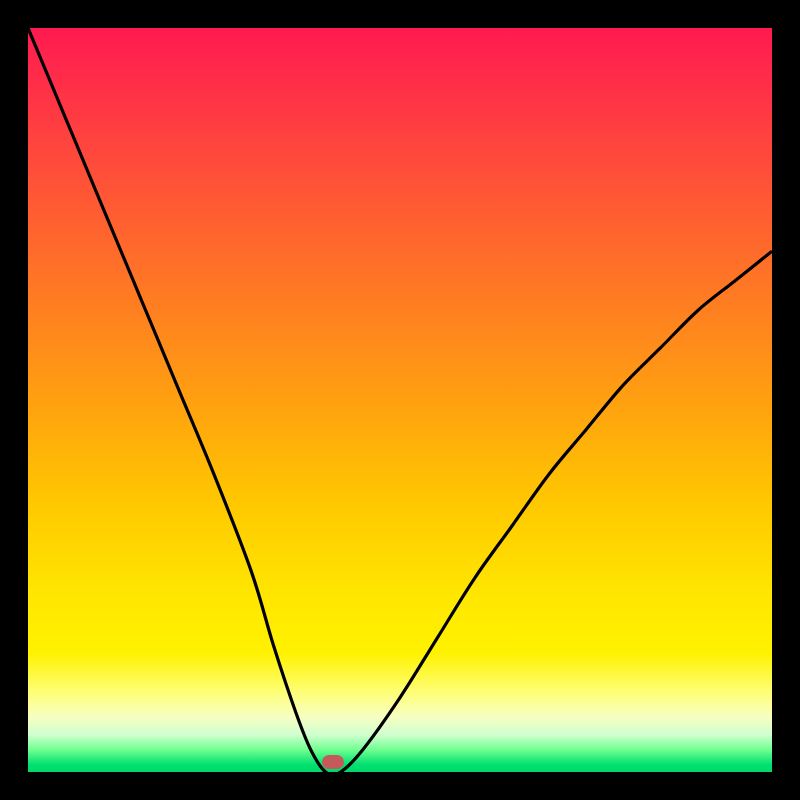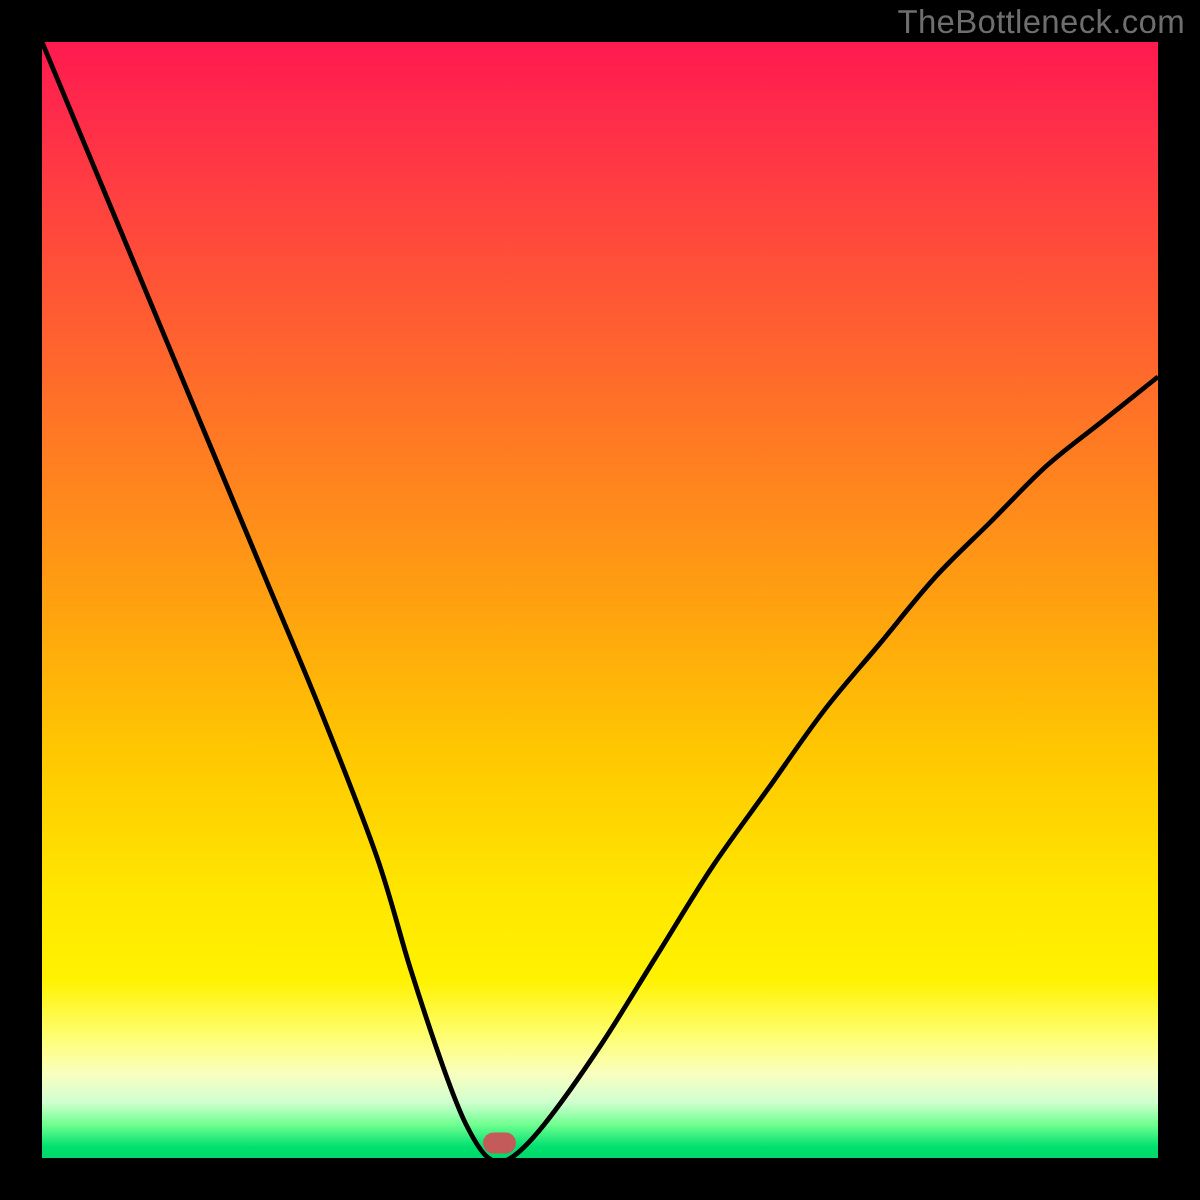--- a/index.html
+++ b/index.html
@@ -75,21 +75,20 @@
     font-weight: 500;
     letter-spacing: 0.2px;
     user-select: none;
   }
 </style>
 </head>
 <body>
 
 <div class="frame">
 
-  <div class="watermark">TheBottleneck.com</div>
 
   <div class="plot-area">
     <div class="gradient"></div>
 
     <svg class="curve" viewBox="0 0 744 744" preserveAspectRatio="none">
       <path id="curve-path" d="M 0 0 C 6.2 14.879999999999995, 24.800000000000004 59.51999999999998, 37.2 89.27999999999997 C 49.6 119.03999999999996, 62.00000000000001 148.79999999999995, 74.4 178.55999999999995 C 86.80000000000001 208.31999999999994, 99.19999999999999 238.07999999999996, 111.6 267.84 C 124 297.59999999999997, 136.4 327.36, 148.8 357.12 C 161.20000000000002 386.88, 173.6 415.4, 186 446.4 C 198.4 477.4, 213.27999999999997 514.6, 223.2 543.12 C 233.12 571.64, 238.08 593.96, 245.52 617.52 C 252.96 641.0799999999999, 261.64 667.12, 267.84 684.48 C 274.03999999999996 701.84, 277.76 711.76, 282.72 721.68 C 287.68000000000006 731.5999999999999, 292.64000000000004 740.28, 297.6 744 C 302.56 747.72, 306.28 747.72, 312.47999999999996 744 C 318.67999999999995 740.28, 324.88 734.0799999999999, 334.8 721.68 C 344.72 709.28, 359.6 688.2, 372 669.6 C 384.4 651, 396.80000000000007 629.9200000000001, 409.20000000000005 610.08 C 421.6 590.24, 434 569.16, 446.4 550.56 C 458.79999999999995 531.9599999999999, 471.20000000000005 515.84, 483.6 498.48 C 496 481.12, 508.4 462.52, 520.8 446.4 C 533.1999999999999 430.28, 545.6 416.64, 558 401.76 C 570.4 386.88, 582.8000000000001 370.76, 595.2 357.12 C 607.6 343.48, 620 332.32, 632.4 319.92 C 644.8 307.52000000000004, 657.2 293.88000000000005, 669.6 282.72 C 682 271.56, 694.4 262.88, 706.8 252.95999999999998 C 719.1999999999999 243.04, 737.8 228.16000000000003, 744 223.20000000000005" fill="none" stroke="#000000" stroke-width="3.2"></path>
     </svg>
 
     <div id="marker" class="marker" style="left: 305.04px; top: 734px; background: rgb(197, 90, 90);"></div>
   </div>

